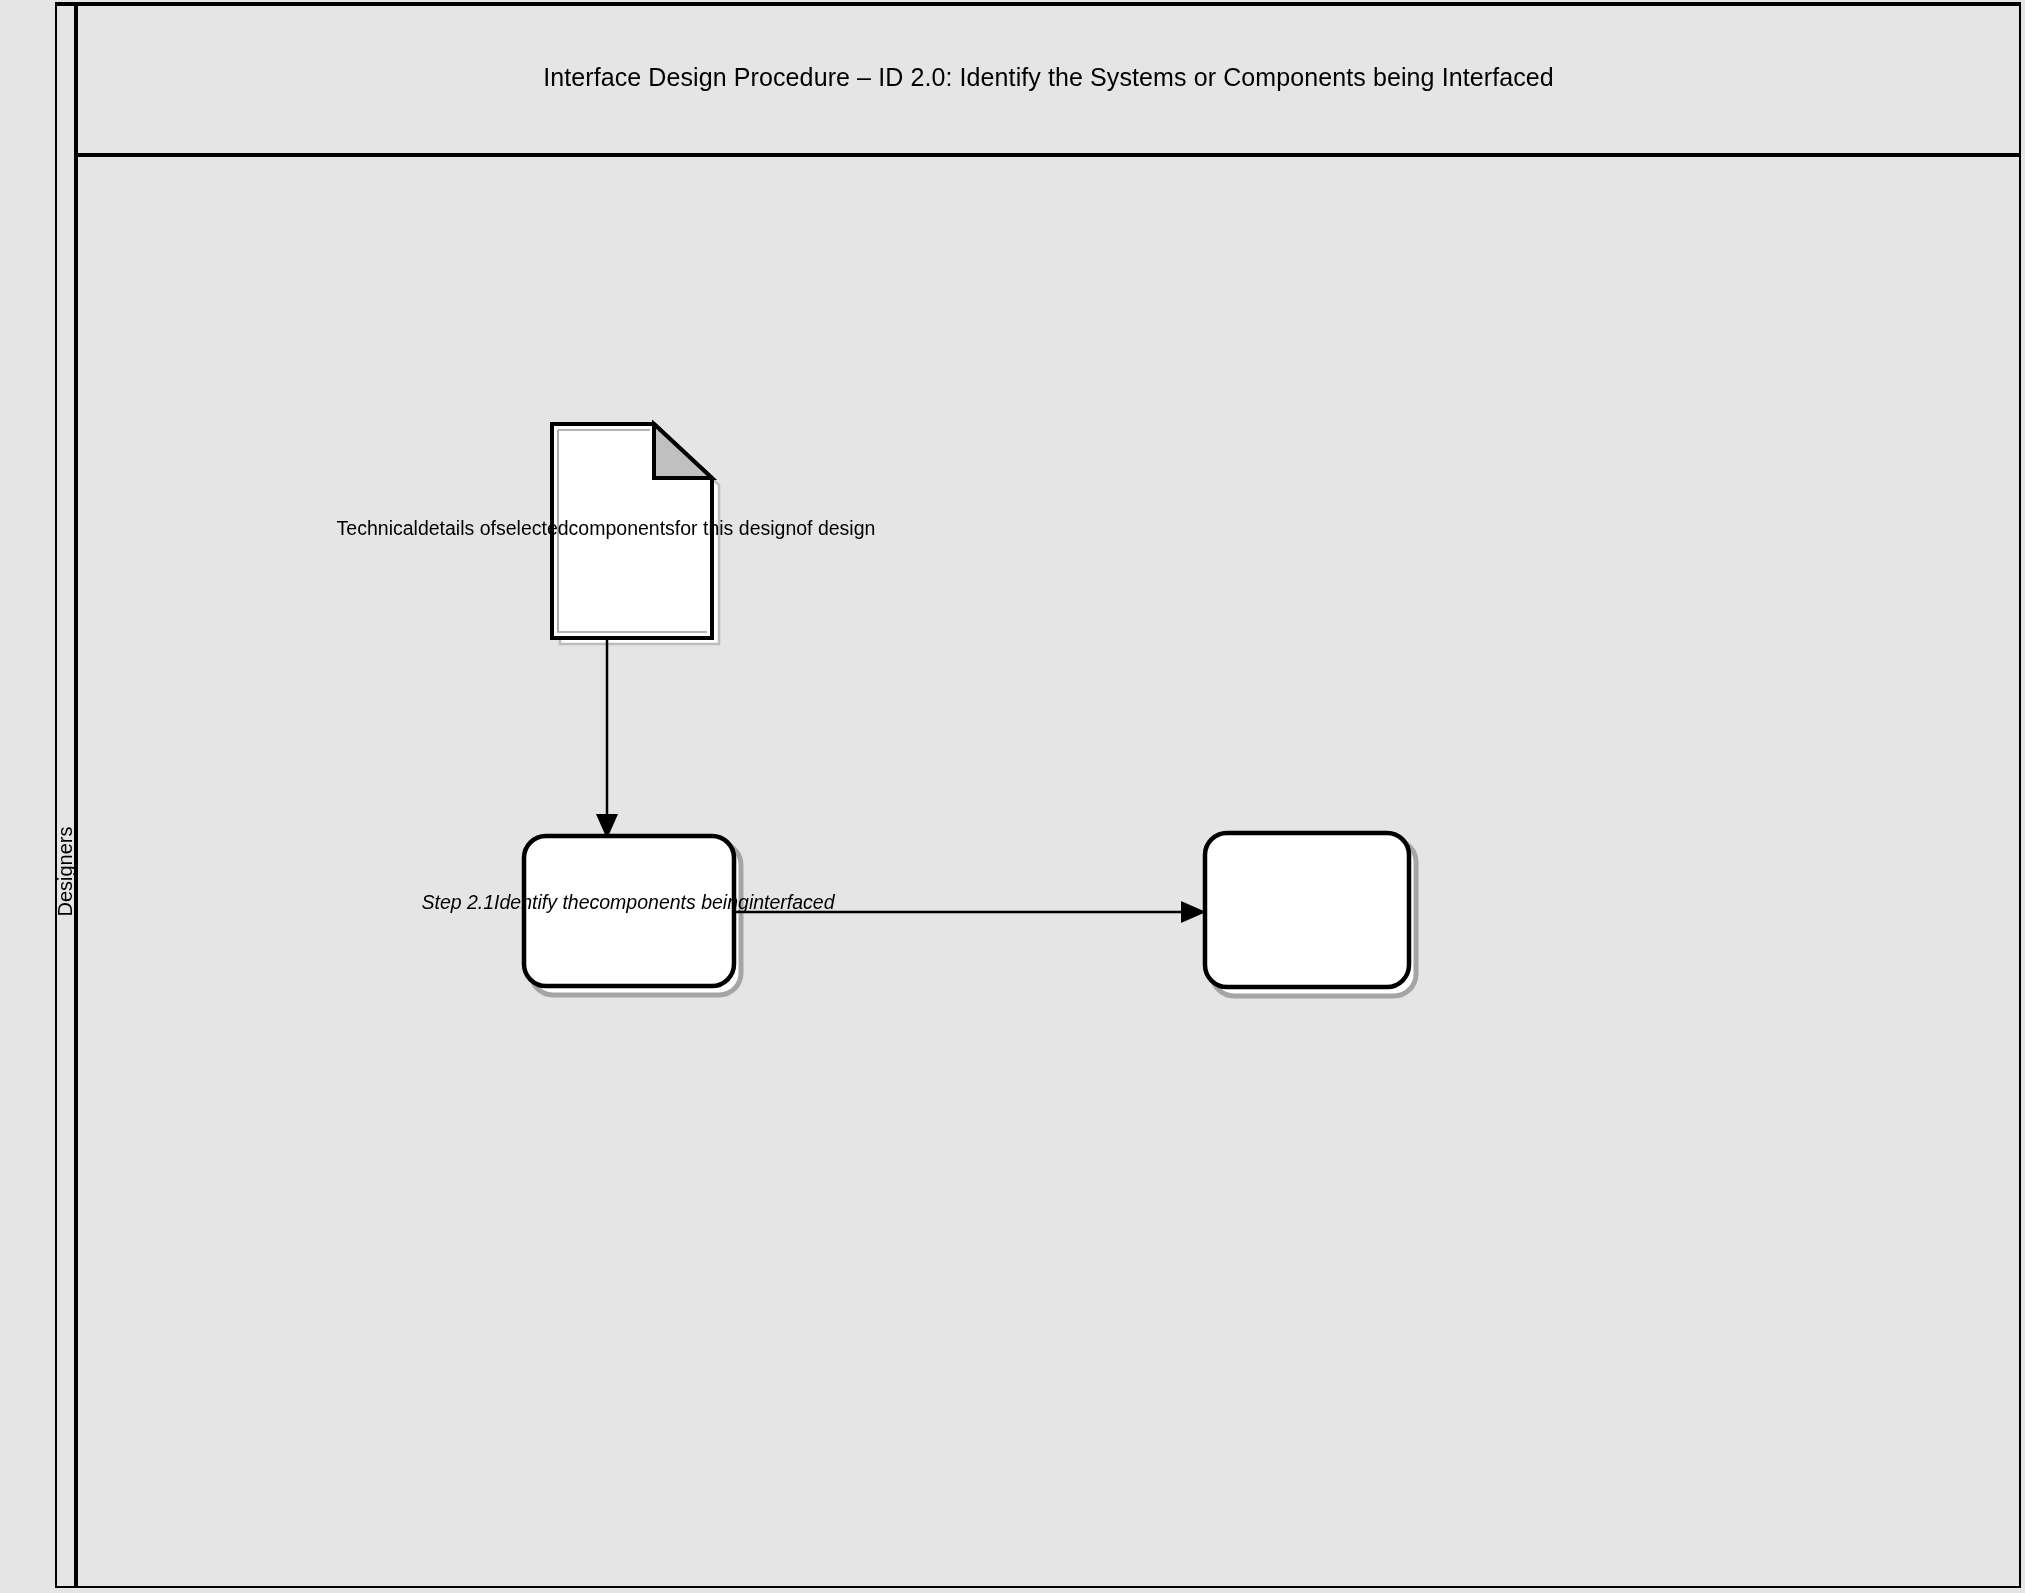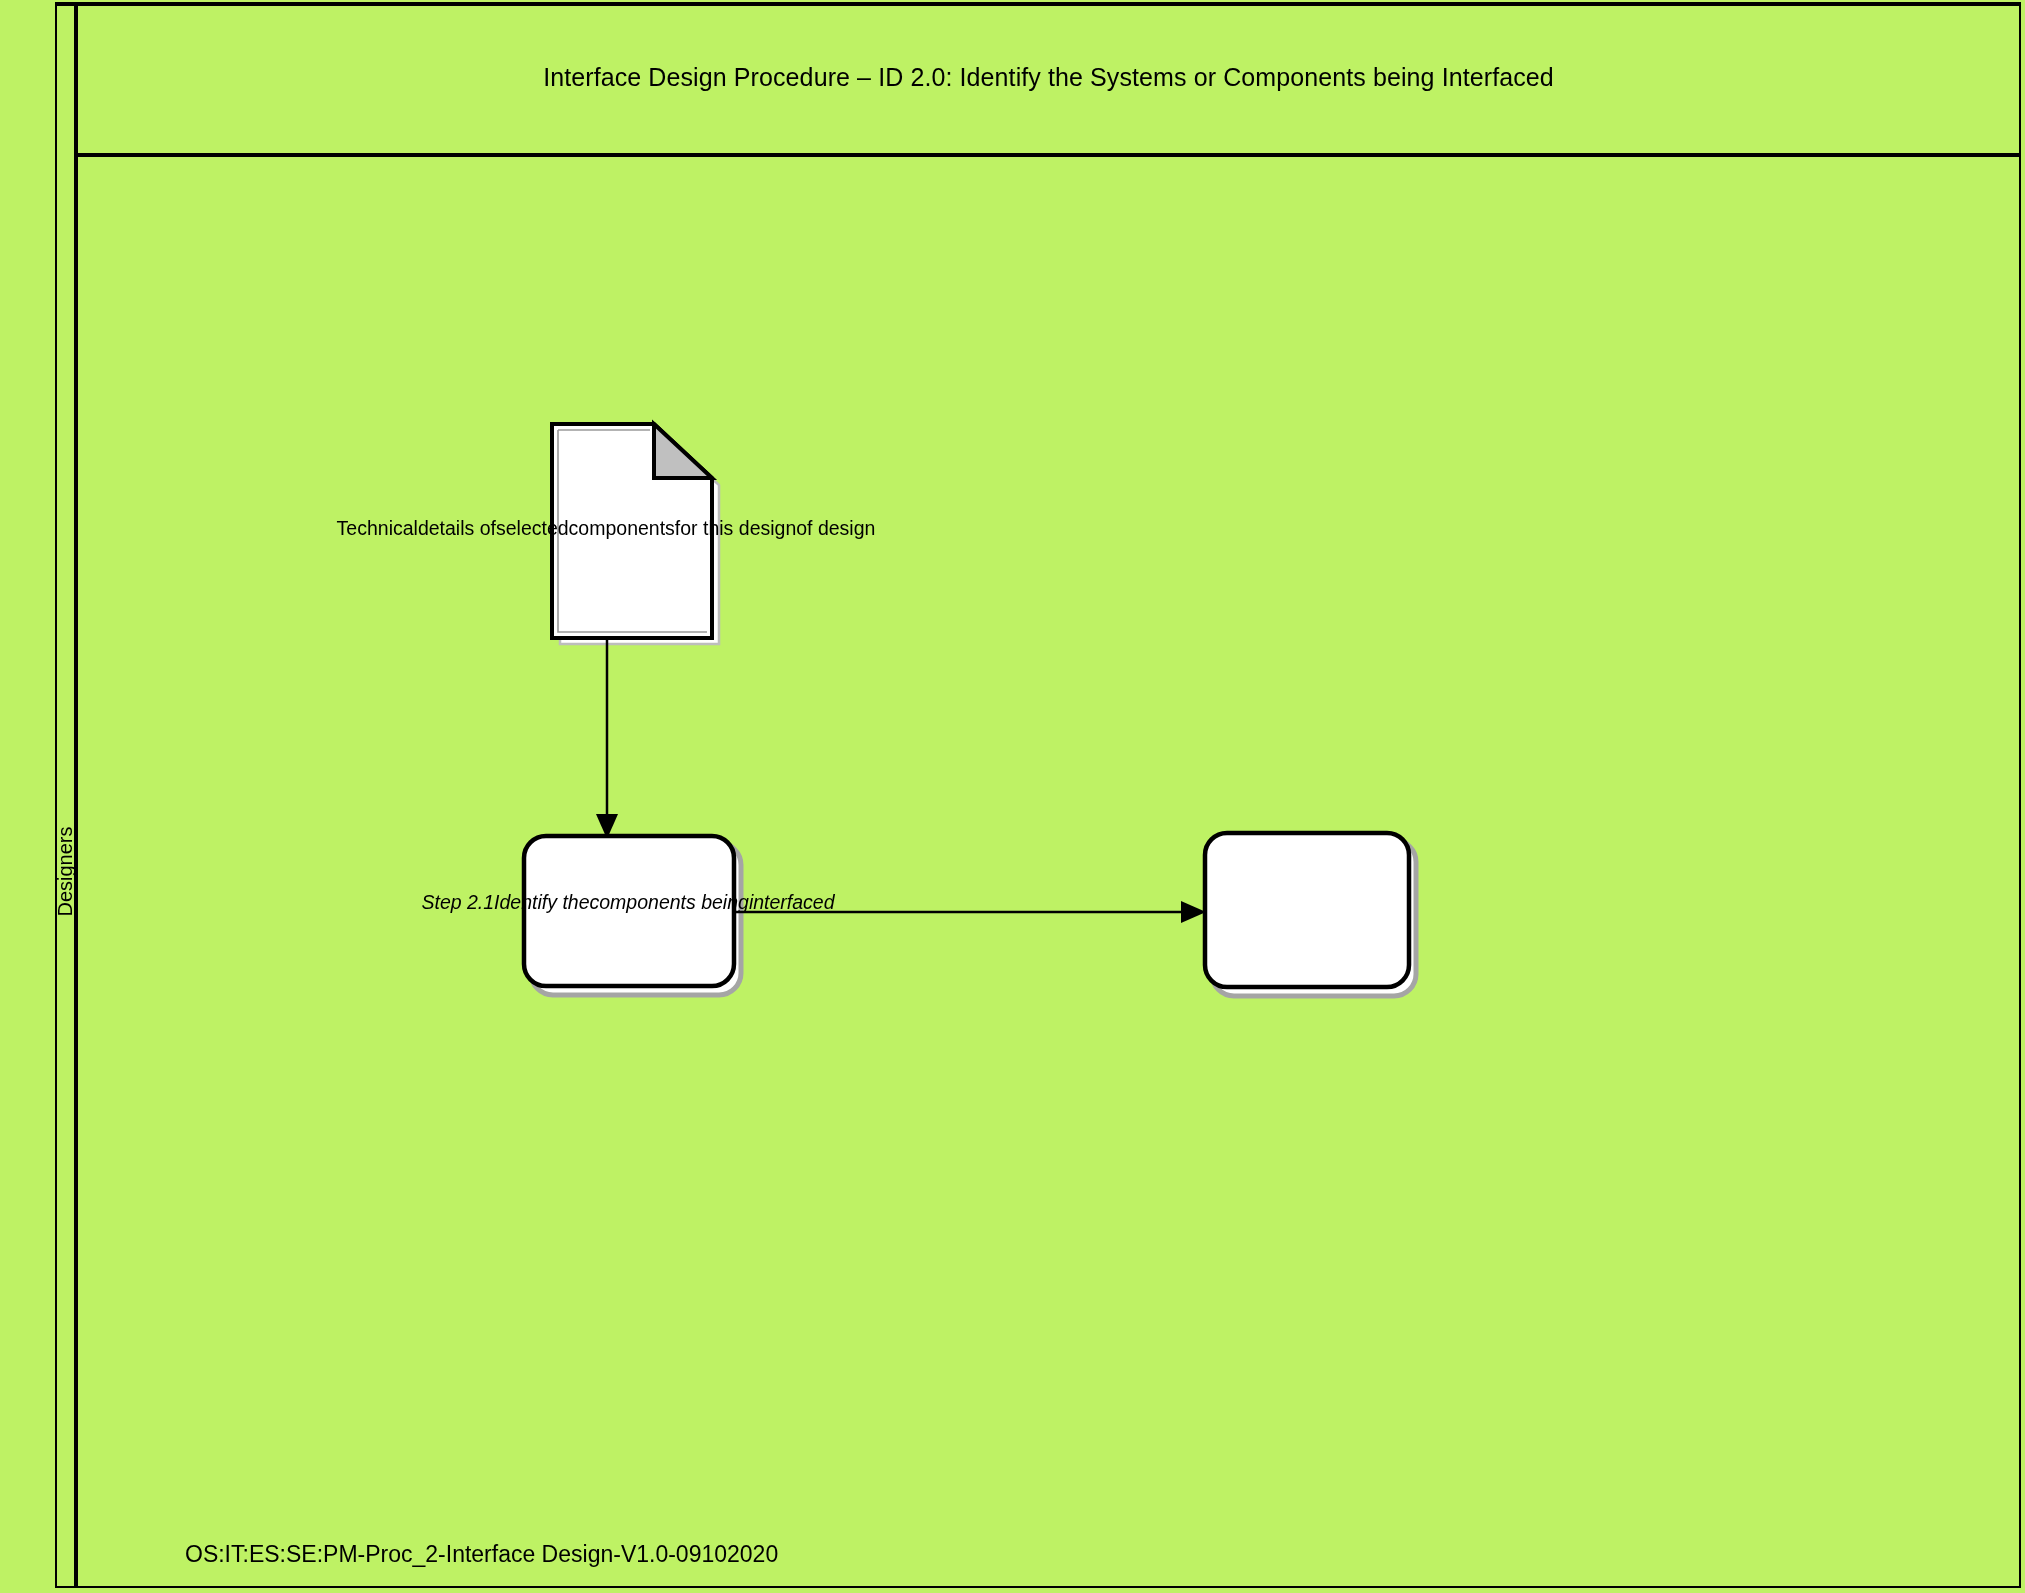--- a/index.html
+++ b/index.html
@@ -9,21 +9,21 @@
     background: #ffffff;
   }
   body {
     font-family: "Liberation Sans", sans-serif;
     color: #000000;
   }
   #page {
     position: relative;
     width: 2025px;
     height: 1593px;
-    background: #bef264;
+    background: #e5e5e5;
     overflow: hidden;
   }
 
   
   .frame-line {
     position: absolute;
     background: #000000;
   }
 
   
@@ -210,15 +210,14 @@
     <div class="shape-text" id="step-box-text">
       <span>Step 2.1</span>
       <span>Identify the</span>
       <span>components being</span>
       <span>interfaced</span>
     </div>
 
 
   </div>
 
-  <div id="footer">OS:IT:ES:SE:PM-Proc_2-Interface Design-V1.0-09102020</div>
 
 </div>
 
 </body></html>

